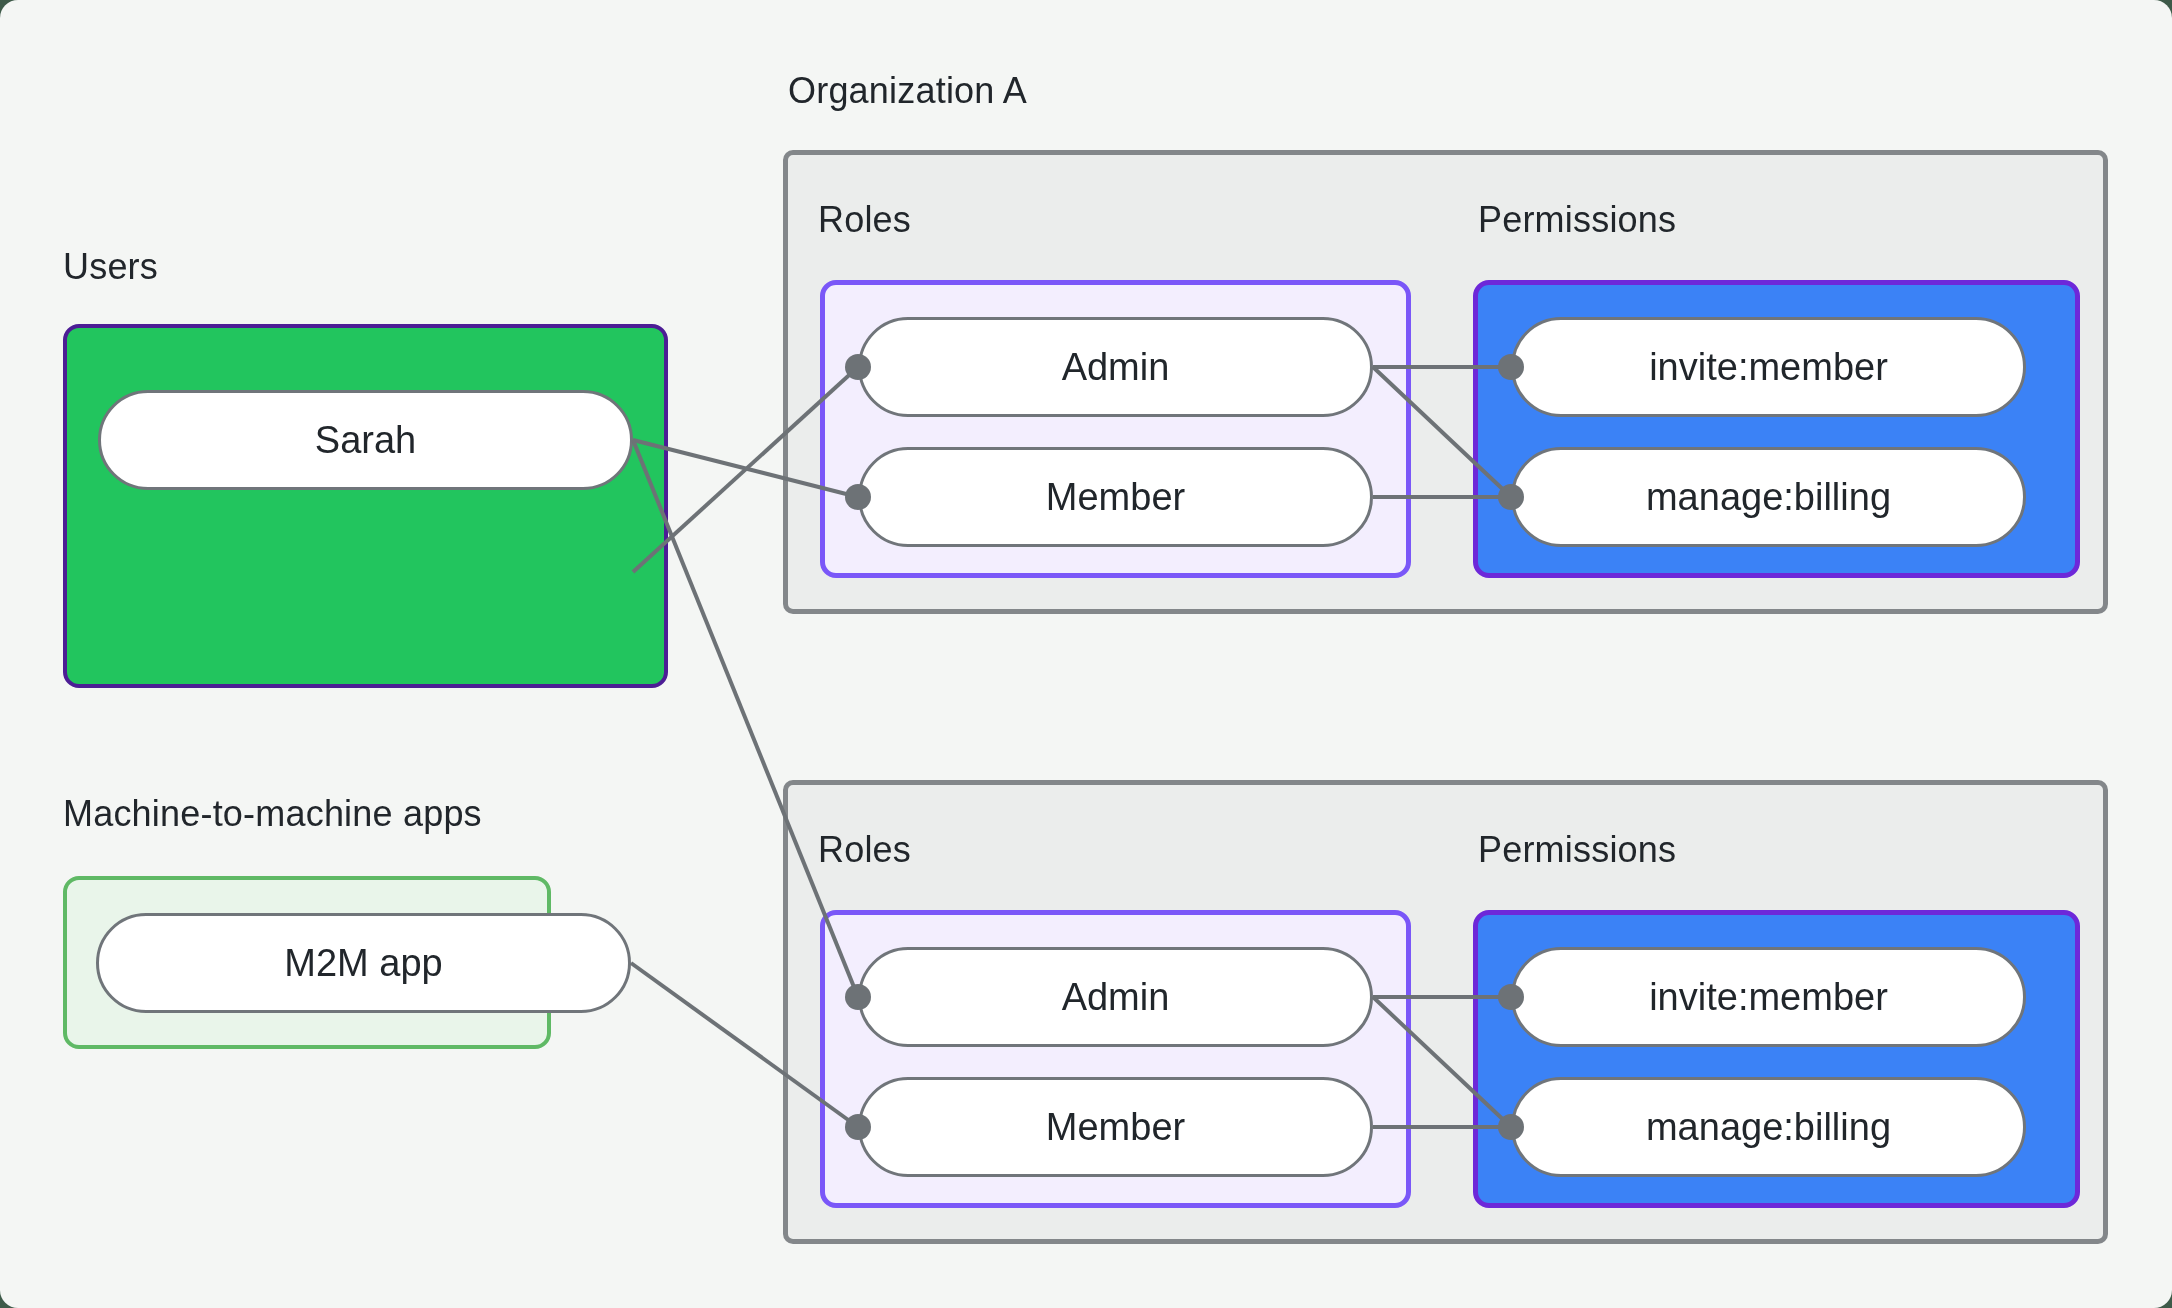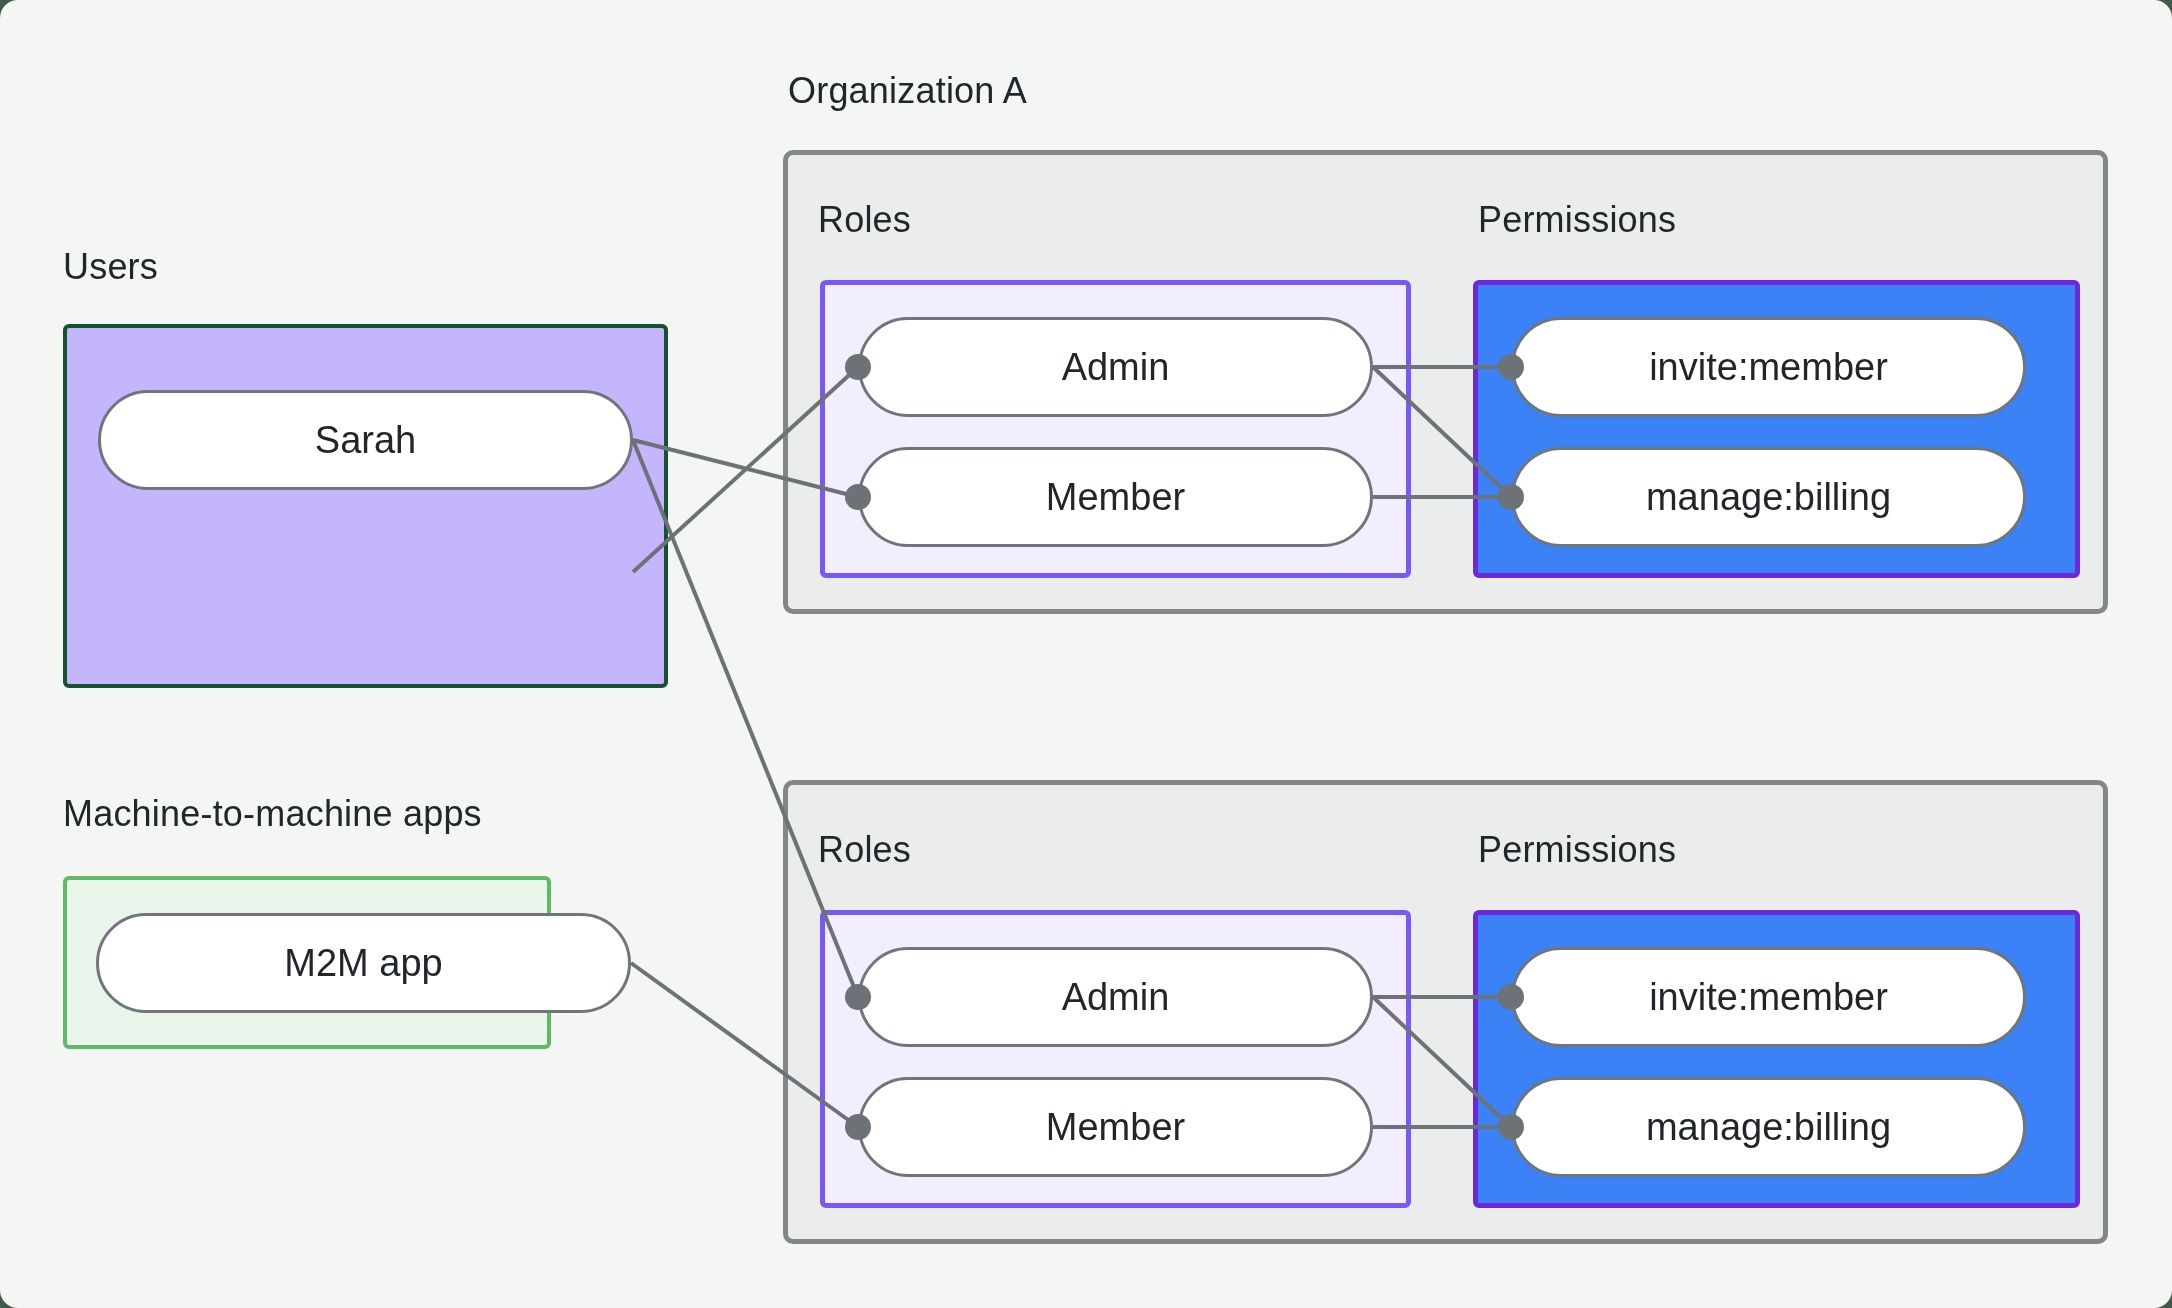--- a/index.html
+++ b/index.html
@@ -27,24 +27,24 @@
     position: absolute;
     font-size: 36px;
     line-height: 1.18;
     font-weight: 500;
     color: #21262b;
     letter-spacing: 0.2px;
     white-space: nowrap;
   }
   .gbox {
     position: absolute;
-    border-radius: 6px;
+    border-radius: 16px;
     box-sizing: border-box;
   }
-  .users-box   { border: 4px solid #14532d; background: #c4b5fd; }
+  .users-box   { border: 4px solid #4c1d95; background: #22c55e; }
   .m2m-box     { border: 4px solid #5fb965; background: #e9f5ea; }
   .org-box     { border: 5px solid #83878a; background: #ebedec; border-radius: 10px; }
   .roles-box   { border: 5px solid #7a57f8; background: #f3eefe; }
   .perms-box   { border: 5px solid #6d28d9; background: #3b82f6; }
   .pill {
     position: absolute;
     box-sizing: border-box;
     width: 535px;
     height: 100px;
     background: #ffffff;

